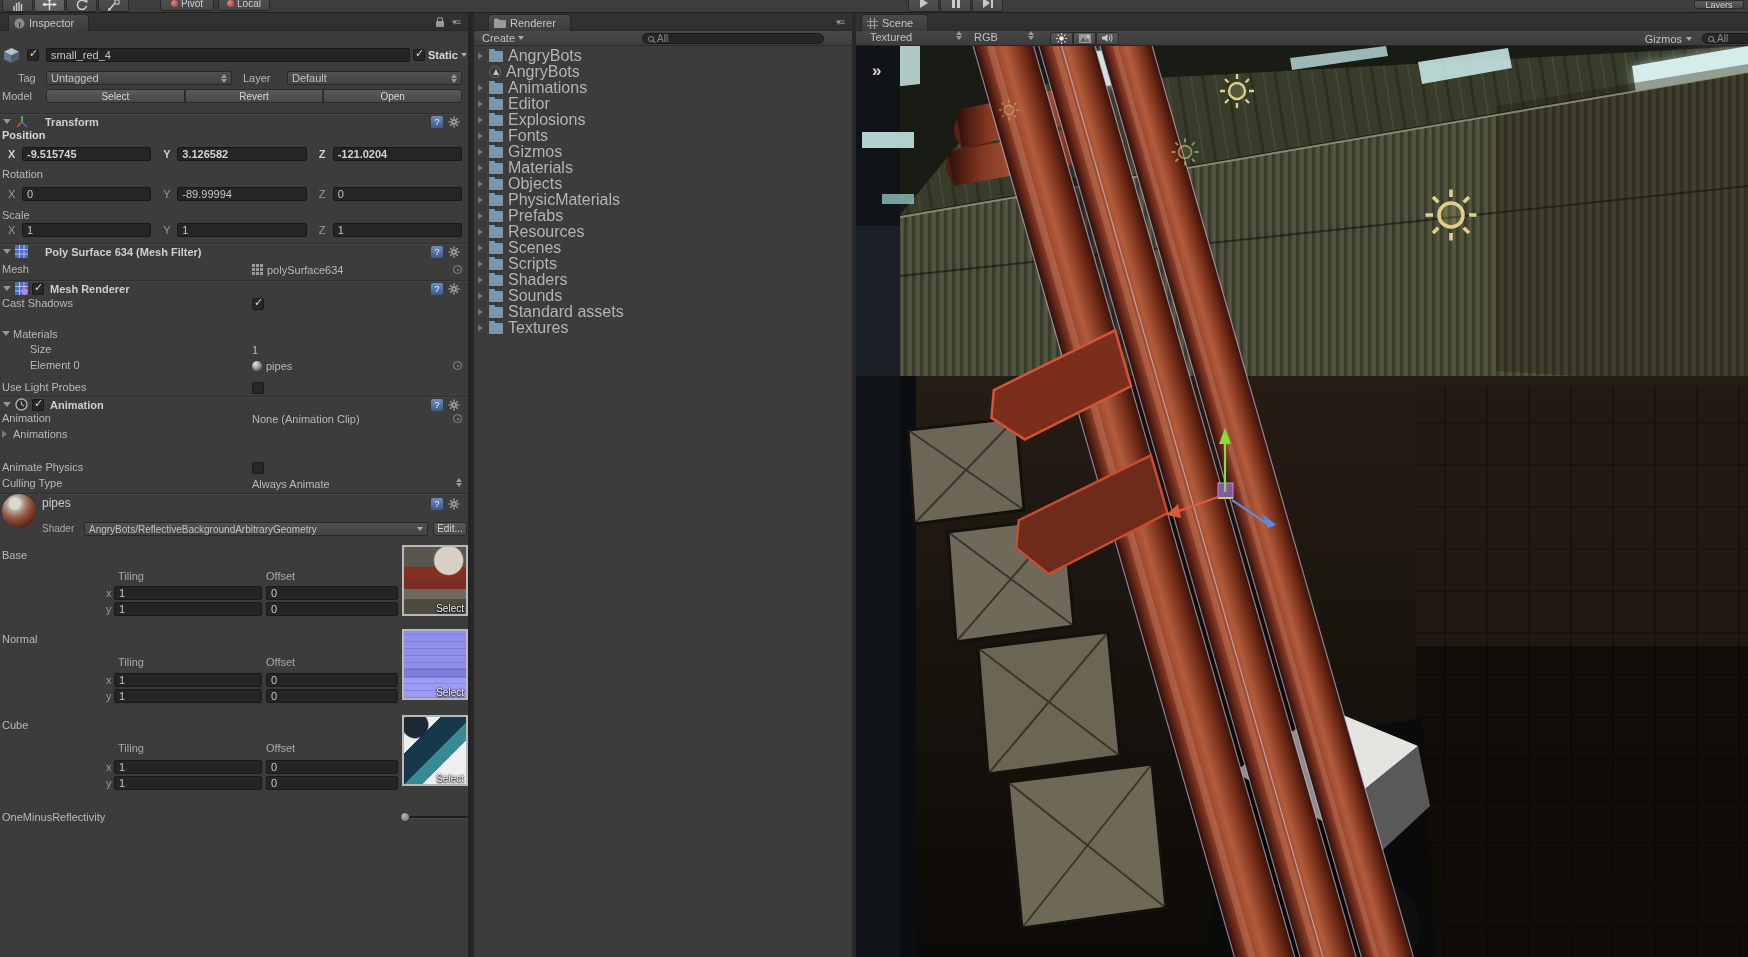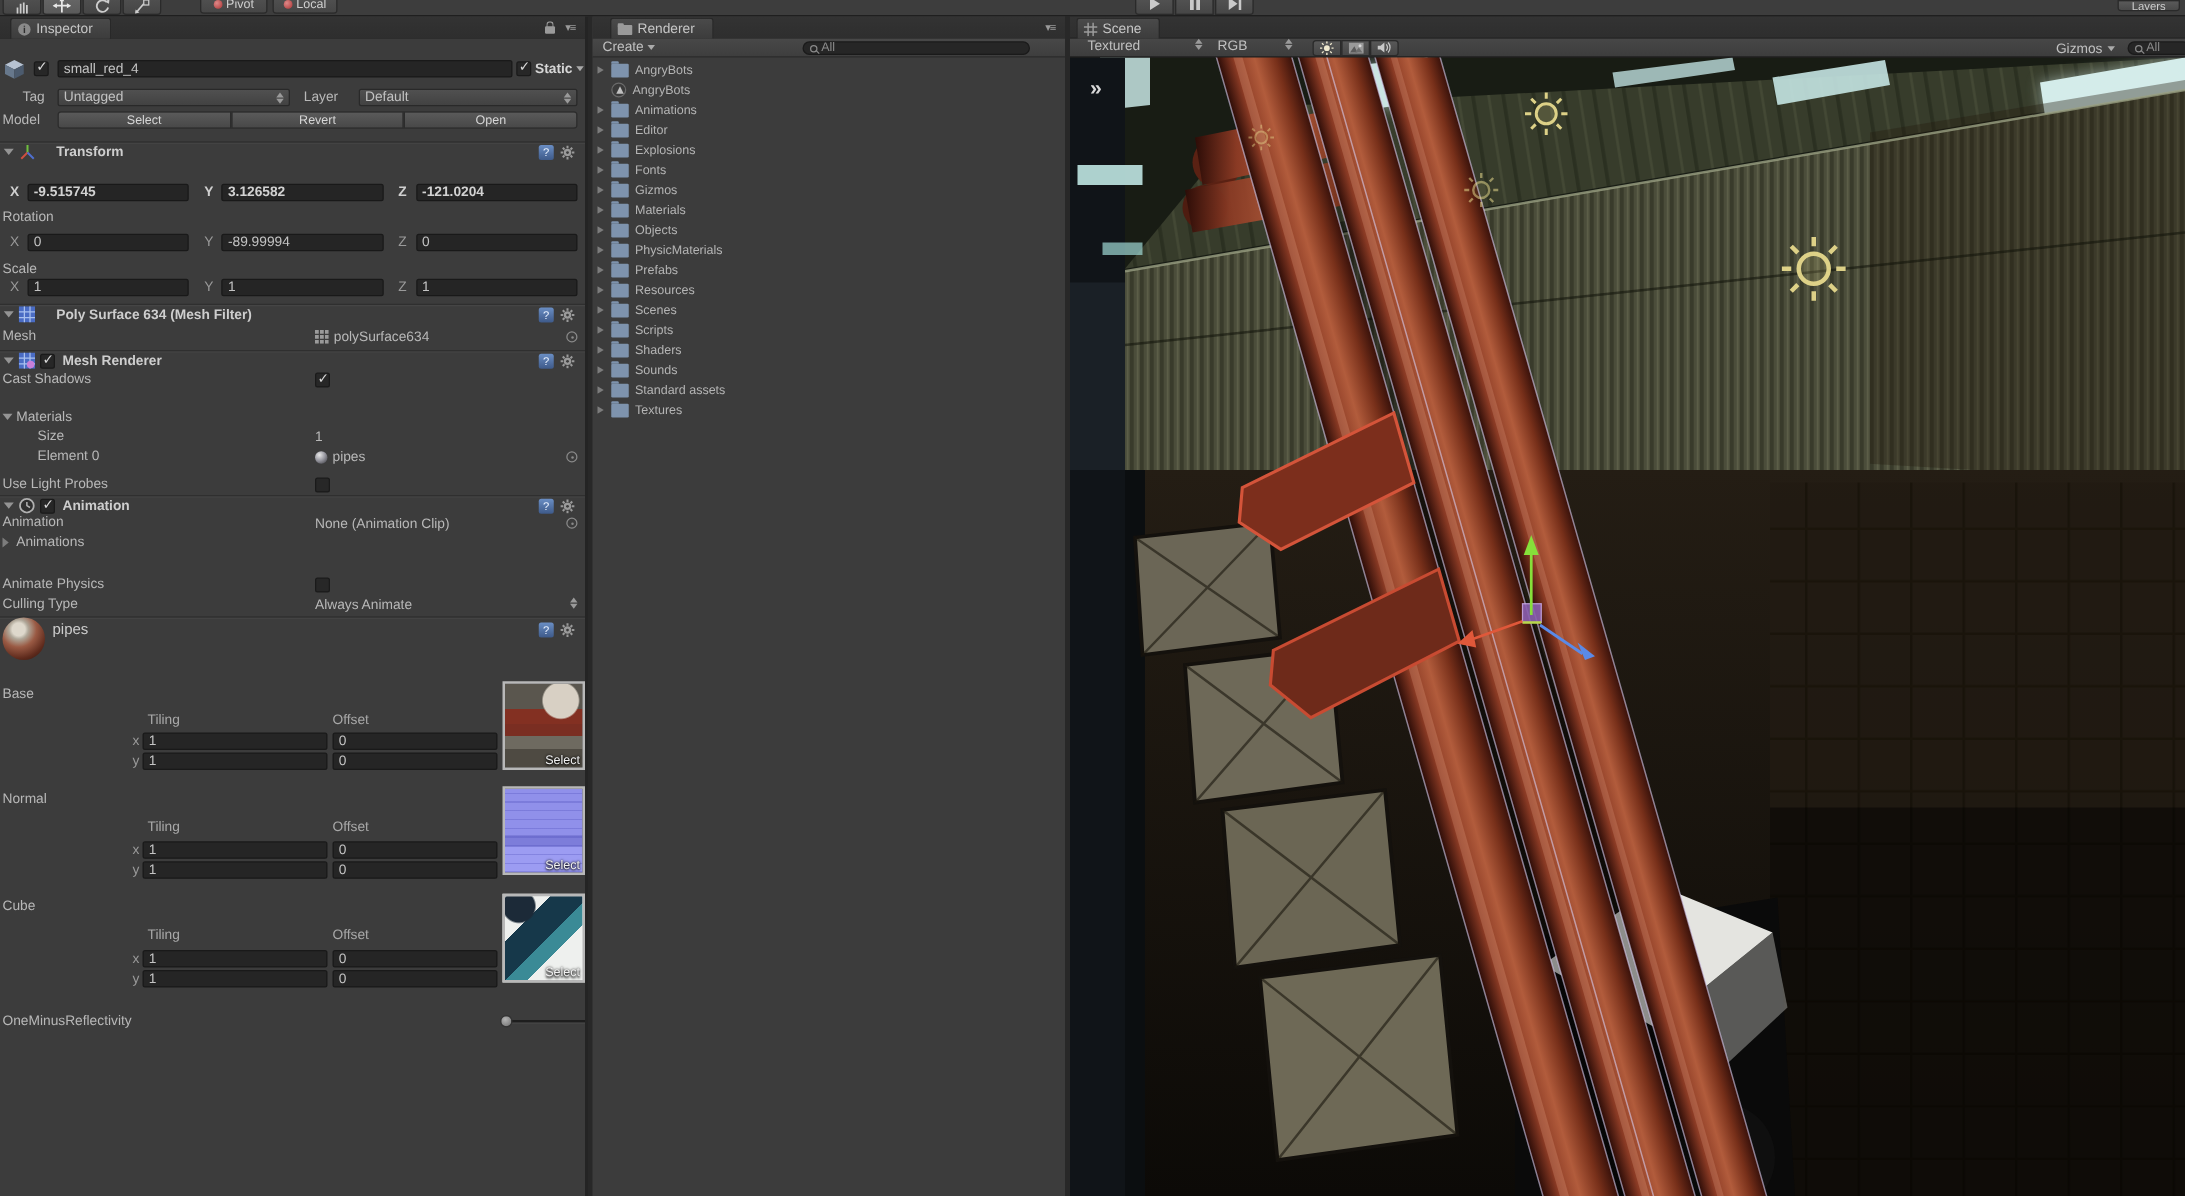--- a/index.html
+++ b/index.html
@@ -129,21 +129,21 @@
   .createlbl { margin-left:8px; display:flex; align-items:center; gap:3px; }
   .caret { width:0; height:0; border-left:3px solid transparent; border-right:3px solid transparent;
     border-top:4px solid #aaaaaa; }
   .searchpill { position:absolute; left:168px; right:28px; top:2px; height:11px; background:#262626;
     border:1px solid #1a1a1a; border-radius:6px; display:flex; align-items:center; padding:0 5px;
     font-size:10px; color:#8a8a8a; gap:3px; }
   .mag { width:6px; height:6px; border:1px solid #8a8a8a; border-radius:50%; position:relative; flex:none; }
   .mag::after { content:''; position:absolute; width:4px; height:1px; background:#8a8a8a;
     transform:rotate(45deg); right:-3px; bottom:-1px; }
   .plist { position:absolute; top:33px; left:0; right:0; bottom:0; padding-top:2px; }
-  .prow { height:16px; display:flex; align-items:center; padding-left:4px; font-size:10px; color:#b4b4b4; }
+  .prow { height:16px; display:flex; align-items:center; padding-left:4px; font-size:16px; color:#b4b4b4; }
   .parrow { width:11px; flex:none; display:flex; }
   .parrow i { width:0; height:0; border-top:3px solid transparent; border-bottom:3px solid transparent;
     border-left:5px solid #7c7c7c; }
   .foldico { width:14px; height:11px; background:#7e93ad; border-radius:1px; position:relative;
     margin-right:5px; flex:none; }
   .foldico::before { content:''; position:absolute; top:-2px; left:0; width:6px; height:2px;
     background:#7e93ad; border-radius:1px 1px 0 0; }
   .uico { width:12px; height:12px; border-radius:6px; background:#3a3a3a; border:1px solid #6a6a6a;
     position:relative; margin-right:5px; flex:none; }
   .uico::after { content:''; position:absolute; left:2.5px; top:2px; width:0; height:0;
@@ -300,20 +300,23 @@
           <span class="bookico">?</span>
           <svg width="12" height="12">
               <circle cx="6" cy="6" r="3" fill="#9a9a9a"></circle>
               <g stroke="#9a9a9a" stroke-width="1.6">
                 <path d="M6 0.5 V2.5 M6 9.5 V11.5 M0.5 6 H2.5 M9.5 6 H11.5 M2.2 2.2 L3.6 3.6 M8.4 8.4 L9.8 9.8 M9.8 2.2 L8.4 3.6 M3.6 8.4 L2.2 9.8"></path>
               </g>
               <circle cx="6" cy="6" r="1.1" fill="#3c3c3c"></circle>
             </svg>
         </span>
       </div>
+      <div class="irow" style="top:98px">
+          <span class="sublab">Position</span>
+        </div>
       <div class="vecrow boldvals" style="top:115px">
         <span class="vcol">
             <span class="axis">X</span>
             <span class="fieldbox">-9.515745</span>
           </span>
         <span class="vcol">
             <span class="axis">Y</span>
             <span class="fieldbox">3.126582</span>
           </span>
         <span class="vcol">
@@ -503,20 +506,28 @@
         <span class="cicons" style="top:4px">
           <span class="bookico">?</span>
           <svg width="12" height="12">
               <circle cx="6" cy="6" r="3" fill="#9a9a9a"></circle>
               <g stroke="#9a9a9a" stroke-width="1.6">
                 <path d="M6 0.5 V2.5 M6 9.5 V11.5 M0.5 6 H2.5 M9.5 6 H11.5 M2.2 2.2 L3.6 3.6 M8.4 8.4 L9.8 9.8 M9.8 2.2 L8.4 3.6 M3.6 8.4 L2.2 9.8"></path>
               </g>
               <circle cx="6" cy="6" r="1.1" fill="#3c3c3c"></circle>
             </svg>
         </span>
+      </div>
+      <div class="irow" style="top:491px">
+        <span class="shaderlab">Shader</span>
+        <div class="drop shaderdrop">
+          <span style="overflow:hidden;white-space:nowrap">AngryBots/ReflectiveBackgroundArbitraryGeometry</span>
+          <span class="caret" style="margin-left:auto"></span>
+        </div>
+        <div class="editbtn">Edit...</div>
       </div>
 
       <span class="texname" style="top:518px">Base</span>
       <span class="tilehead" style="top:539px;left:118px">Tiling</span>
       <span class="tilehead" style="top:539px;left:266px">Offset</span>
       <span class="taxis" style="top:556px;left:106px">x</span>
       <span class="fieldbox tf1" style="top:555px">1</span>
       <span class="fieldbox tf2" style="top:555px">0</span>
       <span class="taxis" style="top:572px;left:106px">y</span>
       <span class="fieldbox tf1" style="top:571px">1</span>

